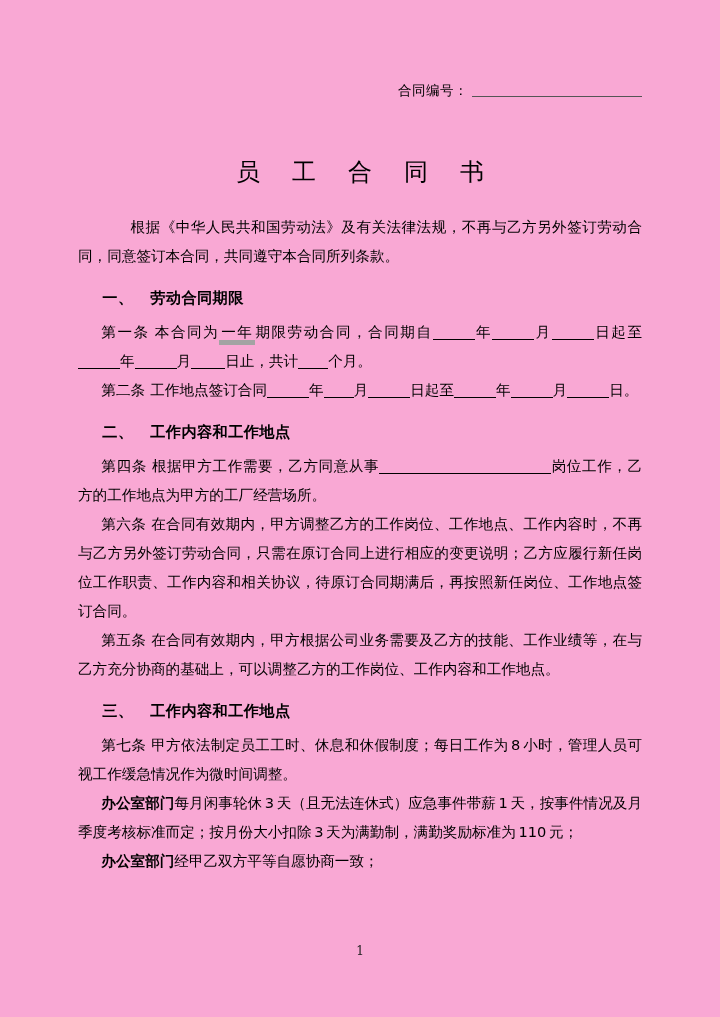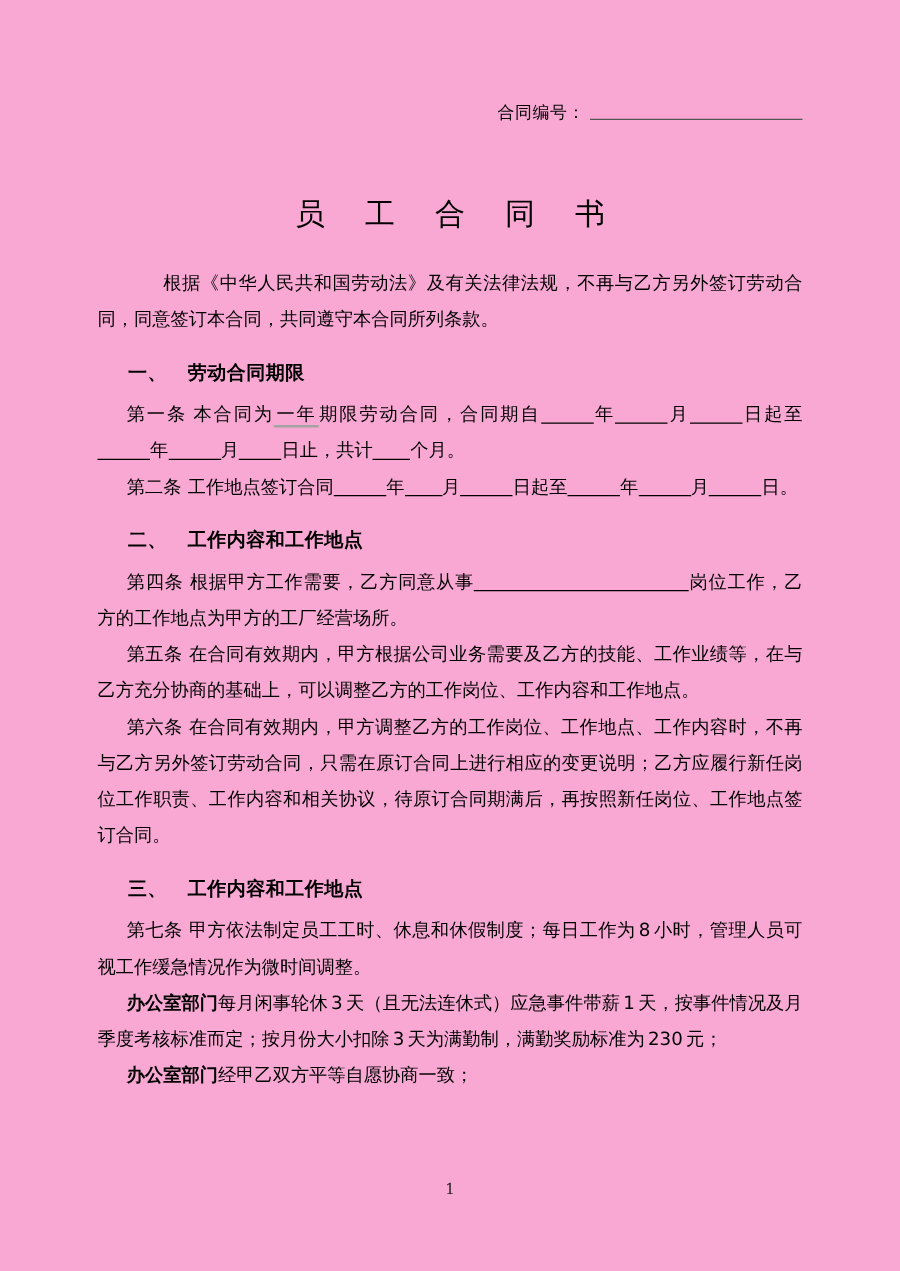--- a/index.html
+++ b/index.html
@@ -106,21 +106,21 @@
     display: inline-block;
     border-bottom: 1px solid #000;
     vertical-align: -3px;
     height: 15px;
   }
   .u.w1 { width: 34px; }
   .u.w2 { width: 42px; }
   .u.w3 { width: 30px; }
   .u.wlong { width: 172px; }
   .u-text {
-    border-bottom: 2px solid #a3a3a3;
+    border-bottom: 5px solid #a3a3a3;
     padding: 0 2px;
   }
 
   
   .page-number {
     position: absolute;
     left: 0;
     right: 0;
     top: 944px;
     text-align: center;
@@ -147,28 +147,28 @@
 
     <p class="para article first"><span class="art-no">第一条</span><span>本合同为</span><span class="u-text">一年</span><span>期限劳动合同，合同期自</span><span class="u w2"></span><span>年</span><span class="u w2"></span><span>月</span><span class="u w2"></span><span>日起至</span><span class="u w2"></span><span>年</span><span class="u w2"></span><span>月</span><span class="u w1"></span><span>日止，共计</span><span class="u w3"></span><span>个月。</span></p>
 
     <p class="para article"><span class="art-no">第二条</span><span>工作地点签订合同</span><span class="u w2"></span><span>年</span><span class="u w3"></span><span>月</span><span class="u w2"></span><span>日起至</span><span class="u w2"></span><span>年</span><span class="u w2"></span><span>月</span><span class="u w2"></span><span>日。</span></p>
 
 
     <div class="section-head"><span>二、</span><span class="sep"></span><span>工作内容和工作地点</span></div>
 
     <p class="para article first"><span class="art-no">第四条</span><span>根据甲方工作需要，乙方同意从事</span><span class="u wlong"></span><span>岗位工作，乙方的工作地点为甲方的工厂经营场所。</span></p>
 
+    <p class="para article"><span class="art-no">第六条</span><span>在合同有效期内，甲方调整乙方的工作岗位、工作地点、工作内容时，不再与乙方另外签订劳动合同，只需在原订合同上进行相应的变更说明；乙方应履行新任岗位工作职责、工作内容和相关协议，待原订合同期满后，再按照新任岗位、工作地点签订合同。</span></p>
+
     <p class="para article"><span class="art-no">第五条</span><span>在合同有效期内，甲方根据公司业务需要及乙方的技能、工作业绩等，在与乙方充分协商的基础上，可以调整乙方的工作岗位、工作内容和工作地点。</span></p>
-
-    <p class="para article"><span class="art-no">第六条</span><span>在合同有效期内，甲方调整乙方的工作岗位、工作地点、工作内容时，不再与乙方另外签订劳动合同，只需在原订合同上进行相应的变更说明；乙方应履行新任岗位工作职责、工作内容和相关协议，待原订合同期满后，再按照新任岗位、工作地点签订合同。</span></p>
 
     <div class="section-head"><span>三、</span><span class="sep"></span><span>工作内容和工作地点</span></div>
 
     <p class="para article first"><span class="art-no">第七条</span><span>甲方依法制定员工工时、休息和休假制度；每日工作为</span><span class="num">8</span><span>小时，管理人员可视工作缓急情况作为微时间调整。</span></p>
 
-    <p class="para sub-para"><b class="dept">办公室部门</b><span>每月闲事轮休</span><span class="num">3</span><span>天（且无法连休式）应急事件带薪</span><span class="num">1</span><span>天，按事件情况及月季度考核标准而定；按月份大小扣除</span><span class="num">3</span><span>天为满勤制，满勤奖励标准为</span><span class="num">230</span><span>元；</span></p>
+    <p class="para sub-para"><b class="dept">办公室部门</b><span>每月闲事轮休</span><span class="num">3</span><span>天（且无法连休式）应急事件带薪</span><span class="num">1</span><span>天，按事件情况及月季度考核标准而定；按月份大小扣除</span><span class="num">3</span><span>天为满勤制，满勤奖励标准为</span><span class="num">110</span><span>元；</span></p>
 
     <p class="para sub-para"><b class="dept">办公室部门</b><span>经甲乙双方平等自愿协商一致；</span></p>
 
   </div>
 
   <div class="page-number">1</div>
 </div>
 
 </body></html>

